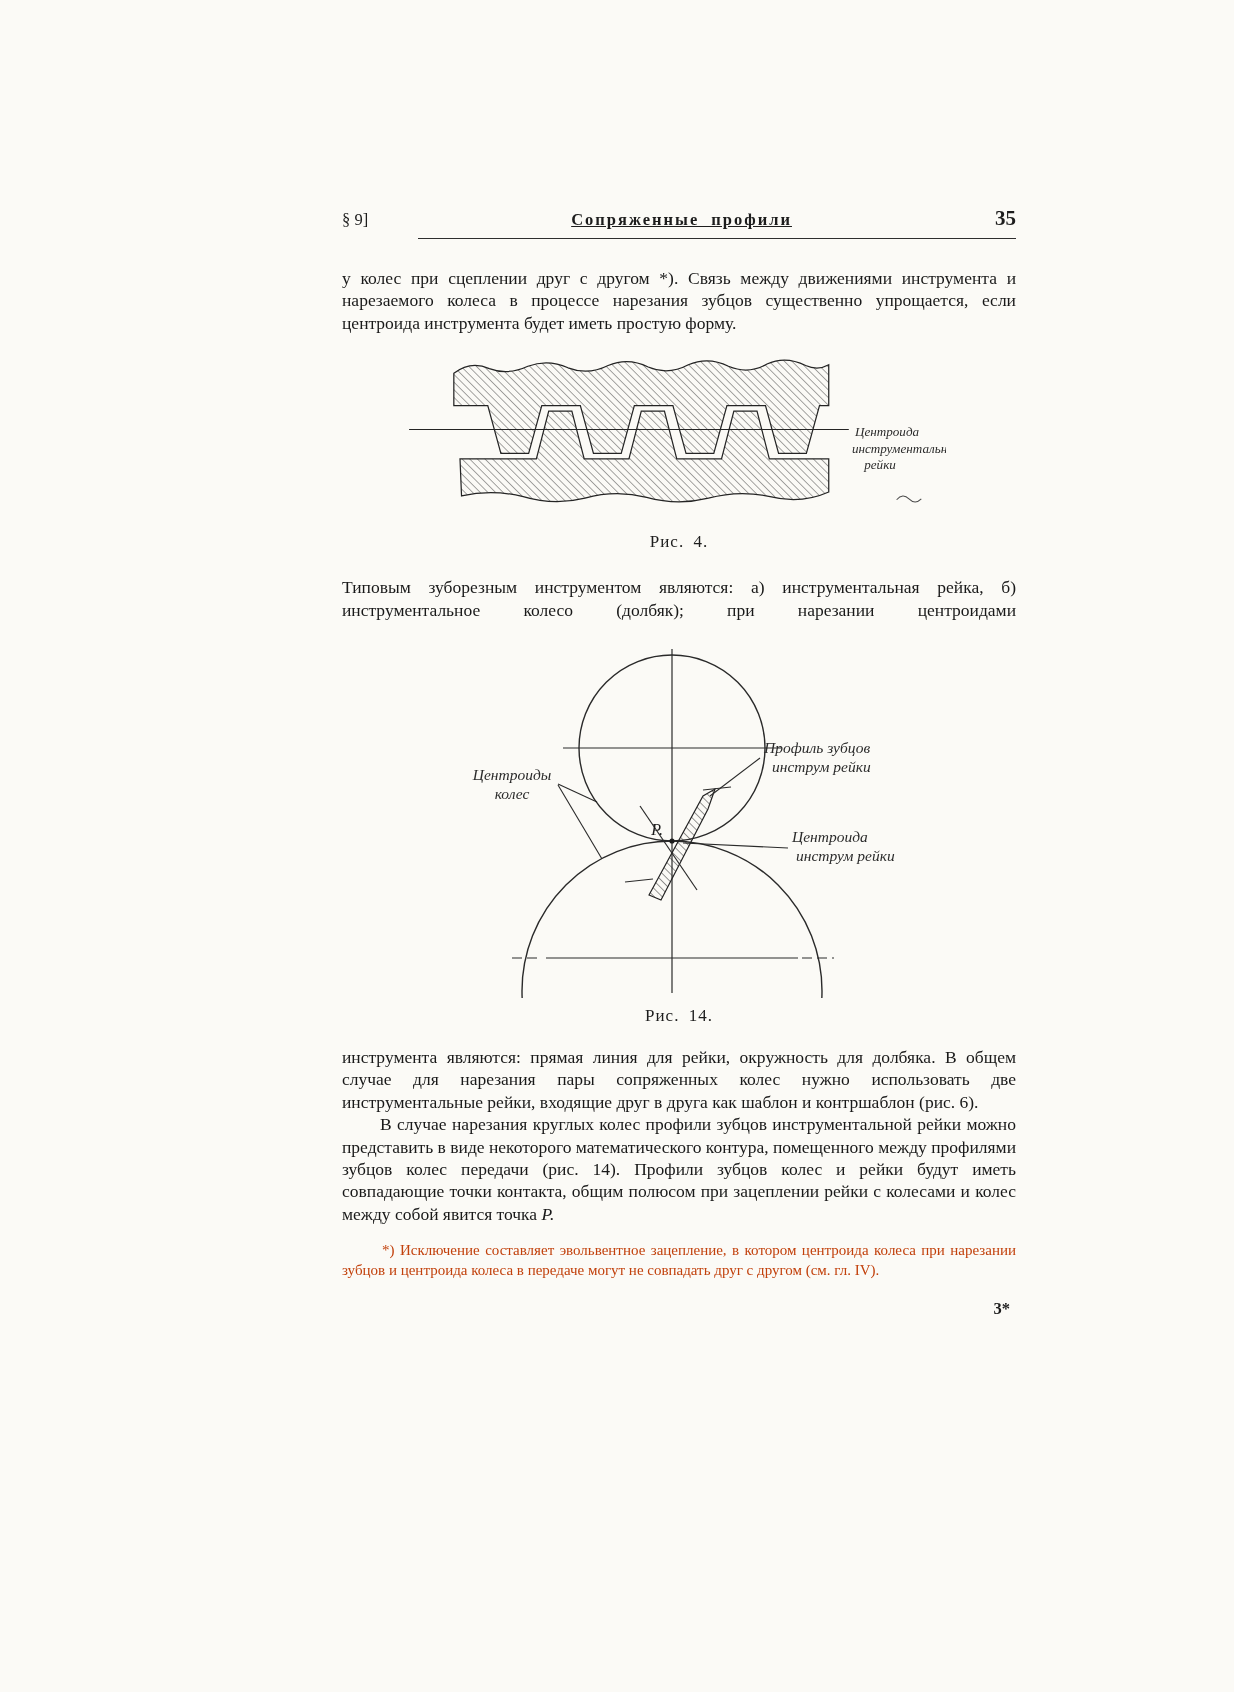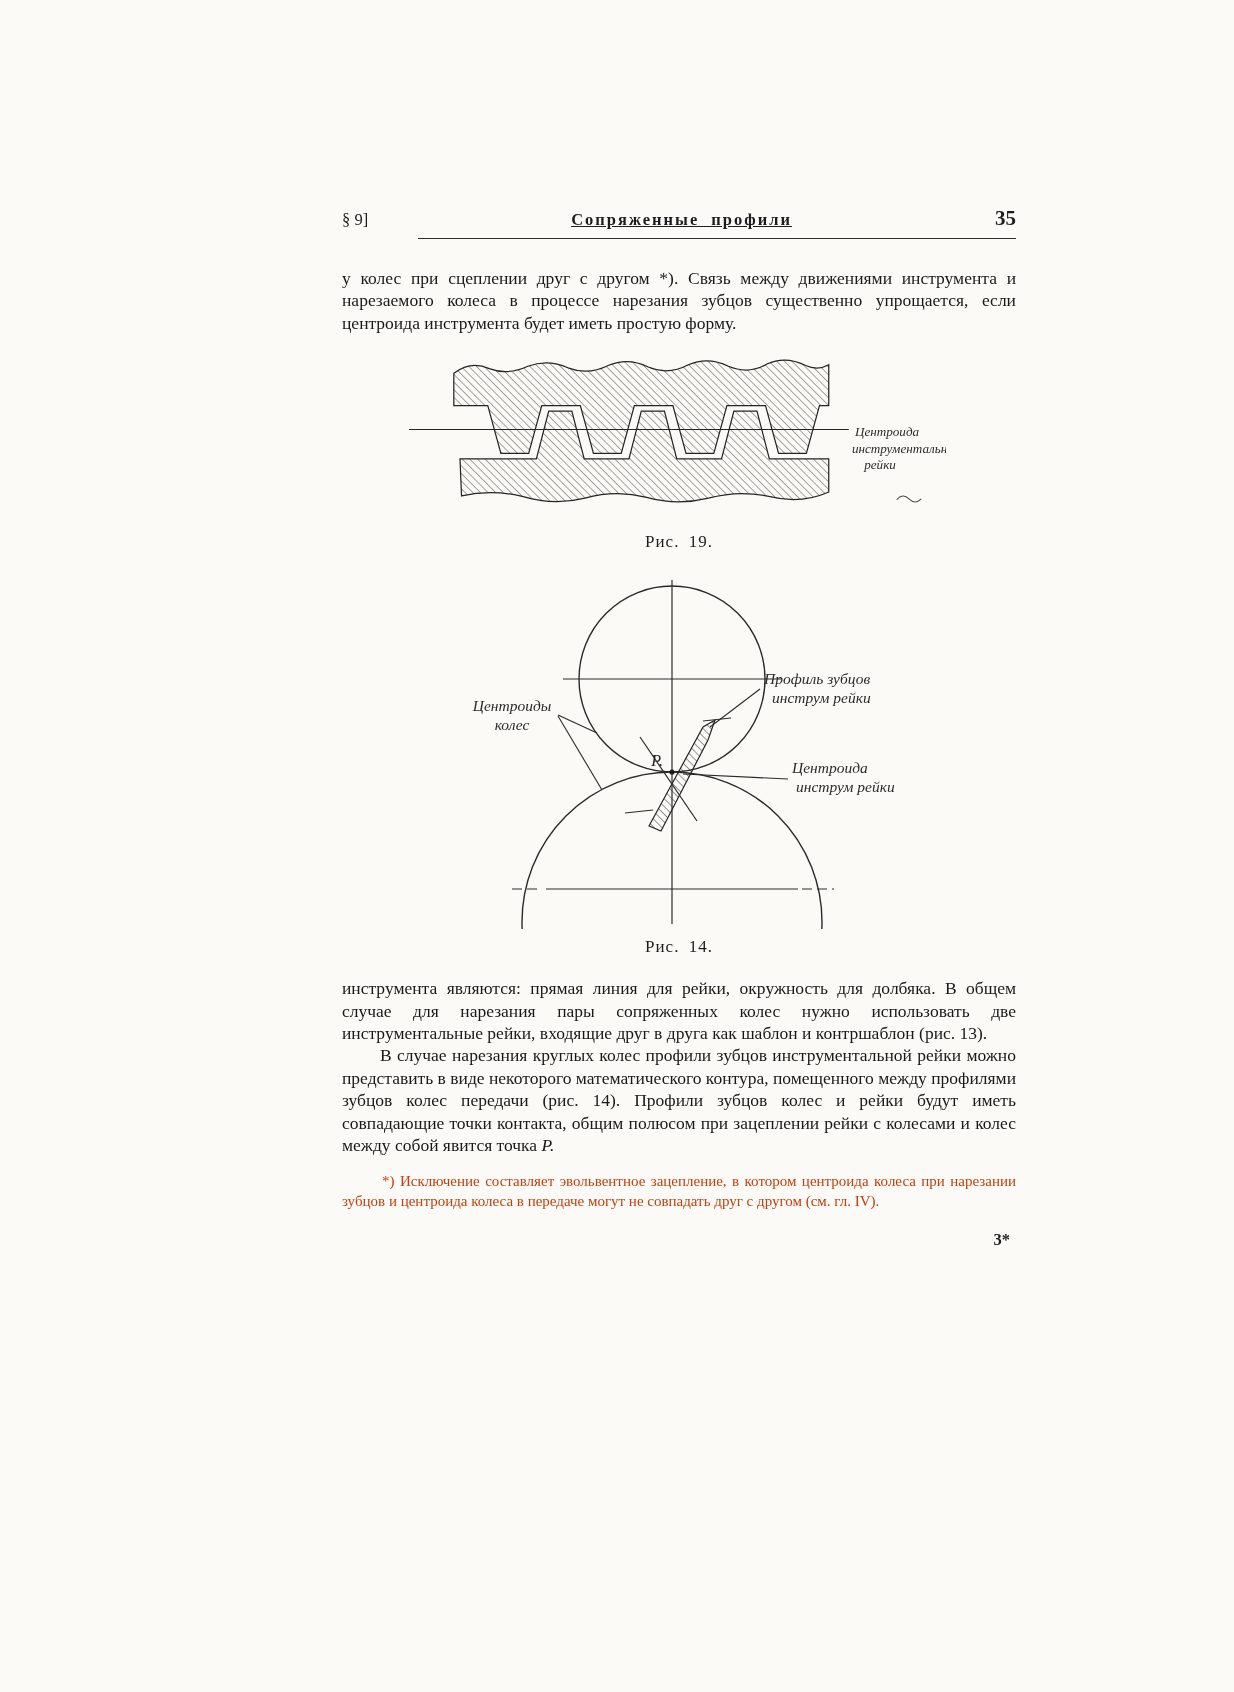--- a/index.html
+++ b/index.html
@@ -124,23 +124,24 @@
                  Q272,181 232,192 Q192,202 152,190 Q112,180 72,189 Z"></path>
 
         <line x1="4" y1="103" x2="574" y2="103" stroke="#242424" stroke-width="1.5"></line>
 
         <path d="M636,194 q8,-9 16,-1 q8,8 16,0" fill="none" stroke="#4a4a4a" stroke-width="1.3"></path>
 
         <text class="flabel" x="582" y="112">Центроида</text>
         <text class="flabel" x="578" y="133">инструментальной</text>
         <text class="flabel" x="594" y="154">рейки</text>
       </svg>
-      <figcaption class="caption fig13-cap">Рис. 19.</figcaption>
+      <figcaption class="caption fig13-cap">Рис. 4.</figcaption>
     </figure>
 
+    <p class="body p2">Типовым зуборезным инструментом являются: а) инструментальная рейка, б) инструментальное колесо (долбяк); при нарезании центроидами</p>
 
     <figure>
       <svg class="fig14-svg" viewBox="0 0 620 355" width="620" height="355">
         <defs>
           <pattern id="hatch14" width="5.5" height="5.5" patternUnits="userSpaceOnUse" patternTransform="rotate(-45)">
             <line x1="0" y1="0" x2="0" y2="5.5" stroke="#2f2f2f" stroke-width="1"></line>
           </pattern>
         </defs>
 
         <line x1="272" y1="6" x2="272" y2="350" stroke="#2a2a2a" stroke-width="1.2"></line>
@@ -173,21 +174,21 @@
 
         <text class="flabel14" x="364" y="110">Профиль зубцов</text>
         <text class="flabel14" x="372" y="129">инструм рейки</text>
 
         <text class="flabel14" x="392" y="199">Центроида</text>
         <text class="flabel14" x="396" y="218">инструм рейки</text>
       </svg>
       <figcaption class="caption fig14-cap">Рис. 14.</figcaption>
     </figure>
 
-    <p class="body p3">инструмента являются: прямая линия для рейки, окружность для долбяка. В общем случае для нарезания пары сопряженных колес нужно использовать две инструментальные рейки, входящие друг в друга как шаблон и контршаблон (рис. 13).</p>
+    <p class="body p3">инструмента являются: прямая линия для рейки, окружность для долбяка. В общем случае для нарезания пары сопряженных колес нужно использовать две инструментальные рейки, входящие друг в друга как шаблон и контршаблон (рис. 6).</p>
 
     <p class="body p4"><span>В случае нарезания круглых колес профили зубцов инструментальной рейки можно представить в виде некоторого математического контура, помещенного между профилями зубцов колес передачи (рис. 14). Профили зубцов колес и рейки будут иметь совпадающие точки контакта, общим полюсом при зацеплении рейки с колесами и колес между собой явится точка</span>
       <i class="math">P.</i></p>
 
     <div class="footnote">*) Исключение составляет эвольвентное зацепление, в котором центроида колеса при нарезании зубцов и центроида колеса в передаче могут не совпадать друг с другом (см. гл. IV).</div>
 
     <div class="signature">3*</div>
 
   </div>
 </div>

